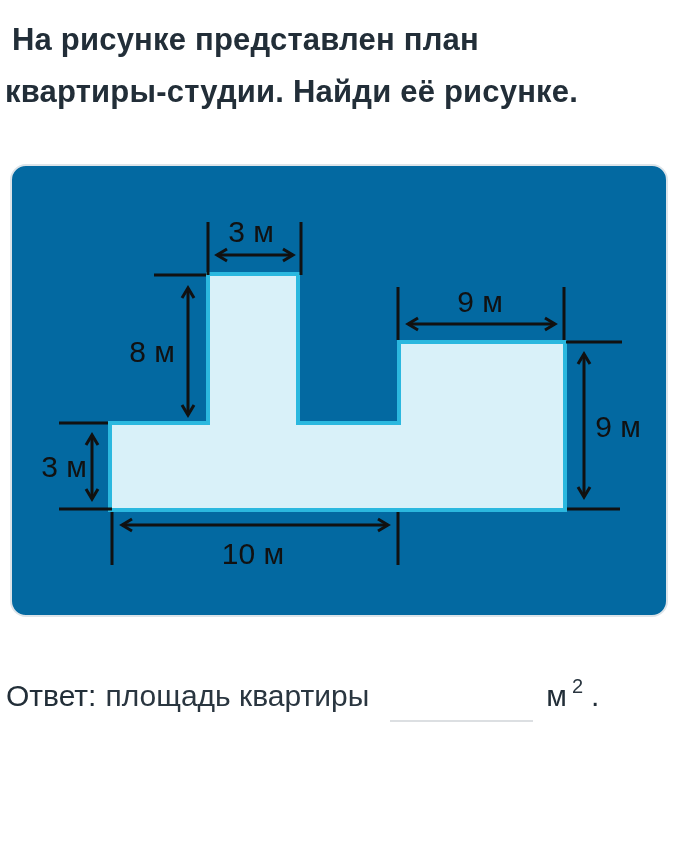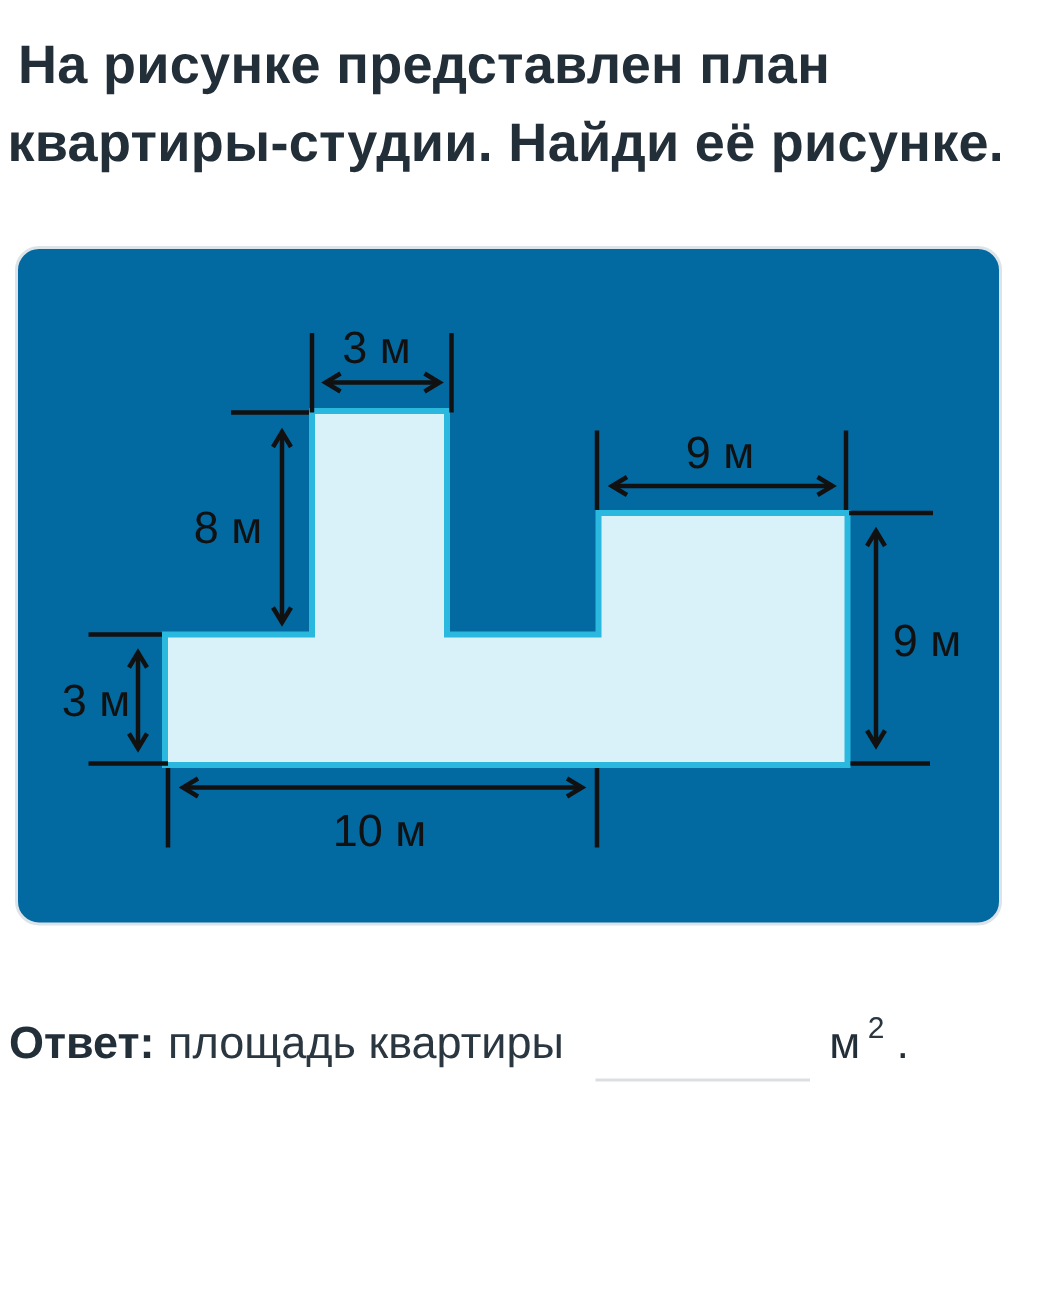--- a/index.html
+++ b/index.html
@@ -5,21 +5,21 @@
   * { margin: 0; padding: 0; box-sizing: border-box; }
   html, body {
     width: 698px; height: 859px;
     background: #ffffff;
     font-family: "Liberation Sans", sans-serif;
     position: relative;
     overflow: hidden;
   }
   .title-line {
     position: absolute;
-    font-size: 36px;
+    font-size: 31px;
     font-weight: bold;
     color: #222e38;
     letter-spacing: 0.2px;
     white-space: nowrap;
   }
   #title1 { top: 22px; left: 12px; }
   #title2 { top: 74px; left: 5px; }
 
   .figure-card {
     position: absolute;
@@ -50,21 +50,21 @@
 
   .answer-row {
     position: absolute;
     left: 6px; top: 678px;
     display: flex;
     align-items: baseline;
     font-size: 30px;
     color: #222e38;
     line-height: 36px;
   }
-  .answer-label { font-weight: bold; }
+  .answer-label { font-weight: normal; }
   .answer-prompt { margin-left: 9px; font-weight: normal; color: #2a3640; }
   .answer-blank {
     width: 143px;
     border-bottom: 2px solid #dcdfe2;
     margin-left: 21px;
     margin-right: 13px;
     position: relative;
     top: 7px;
     height: 34px;
     background: transparent;

